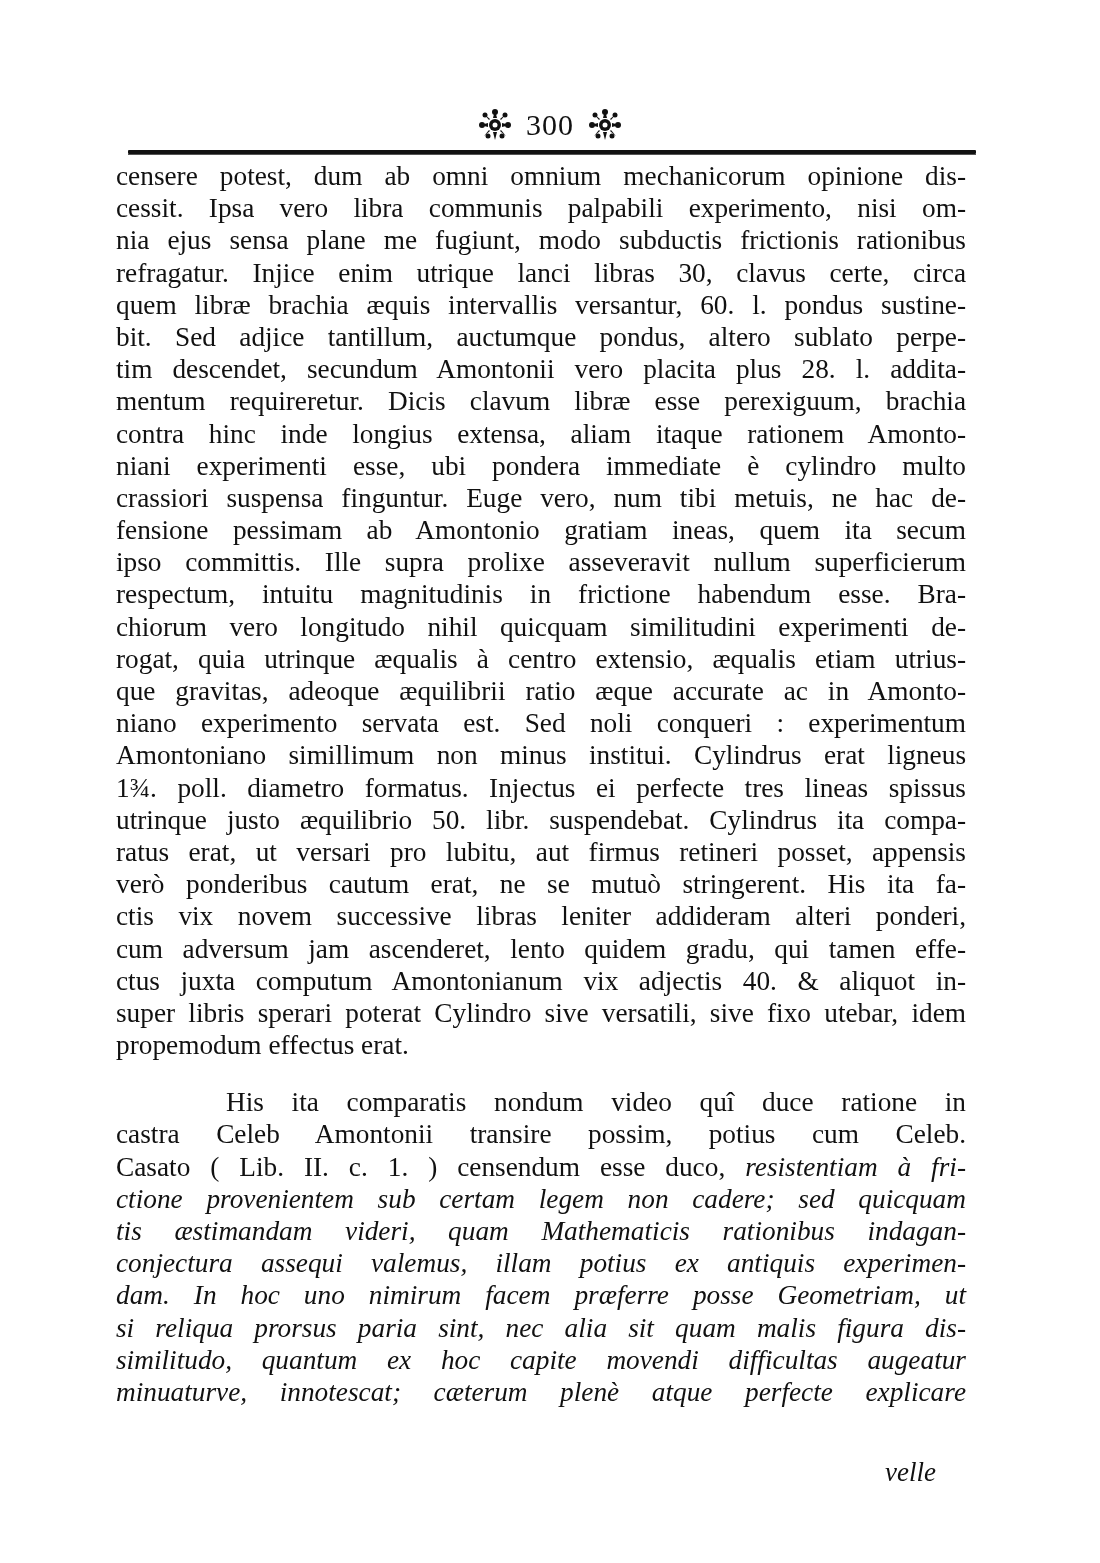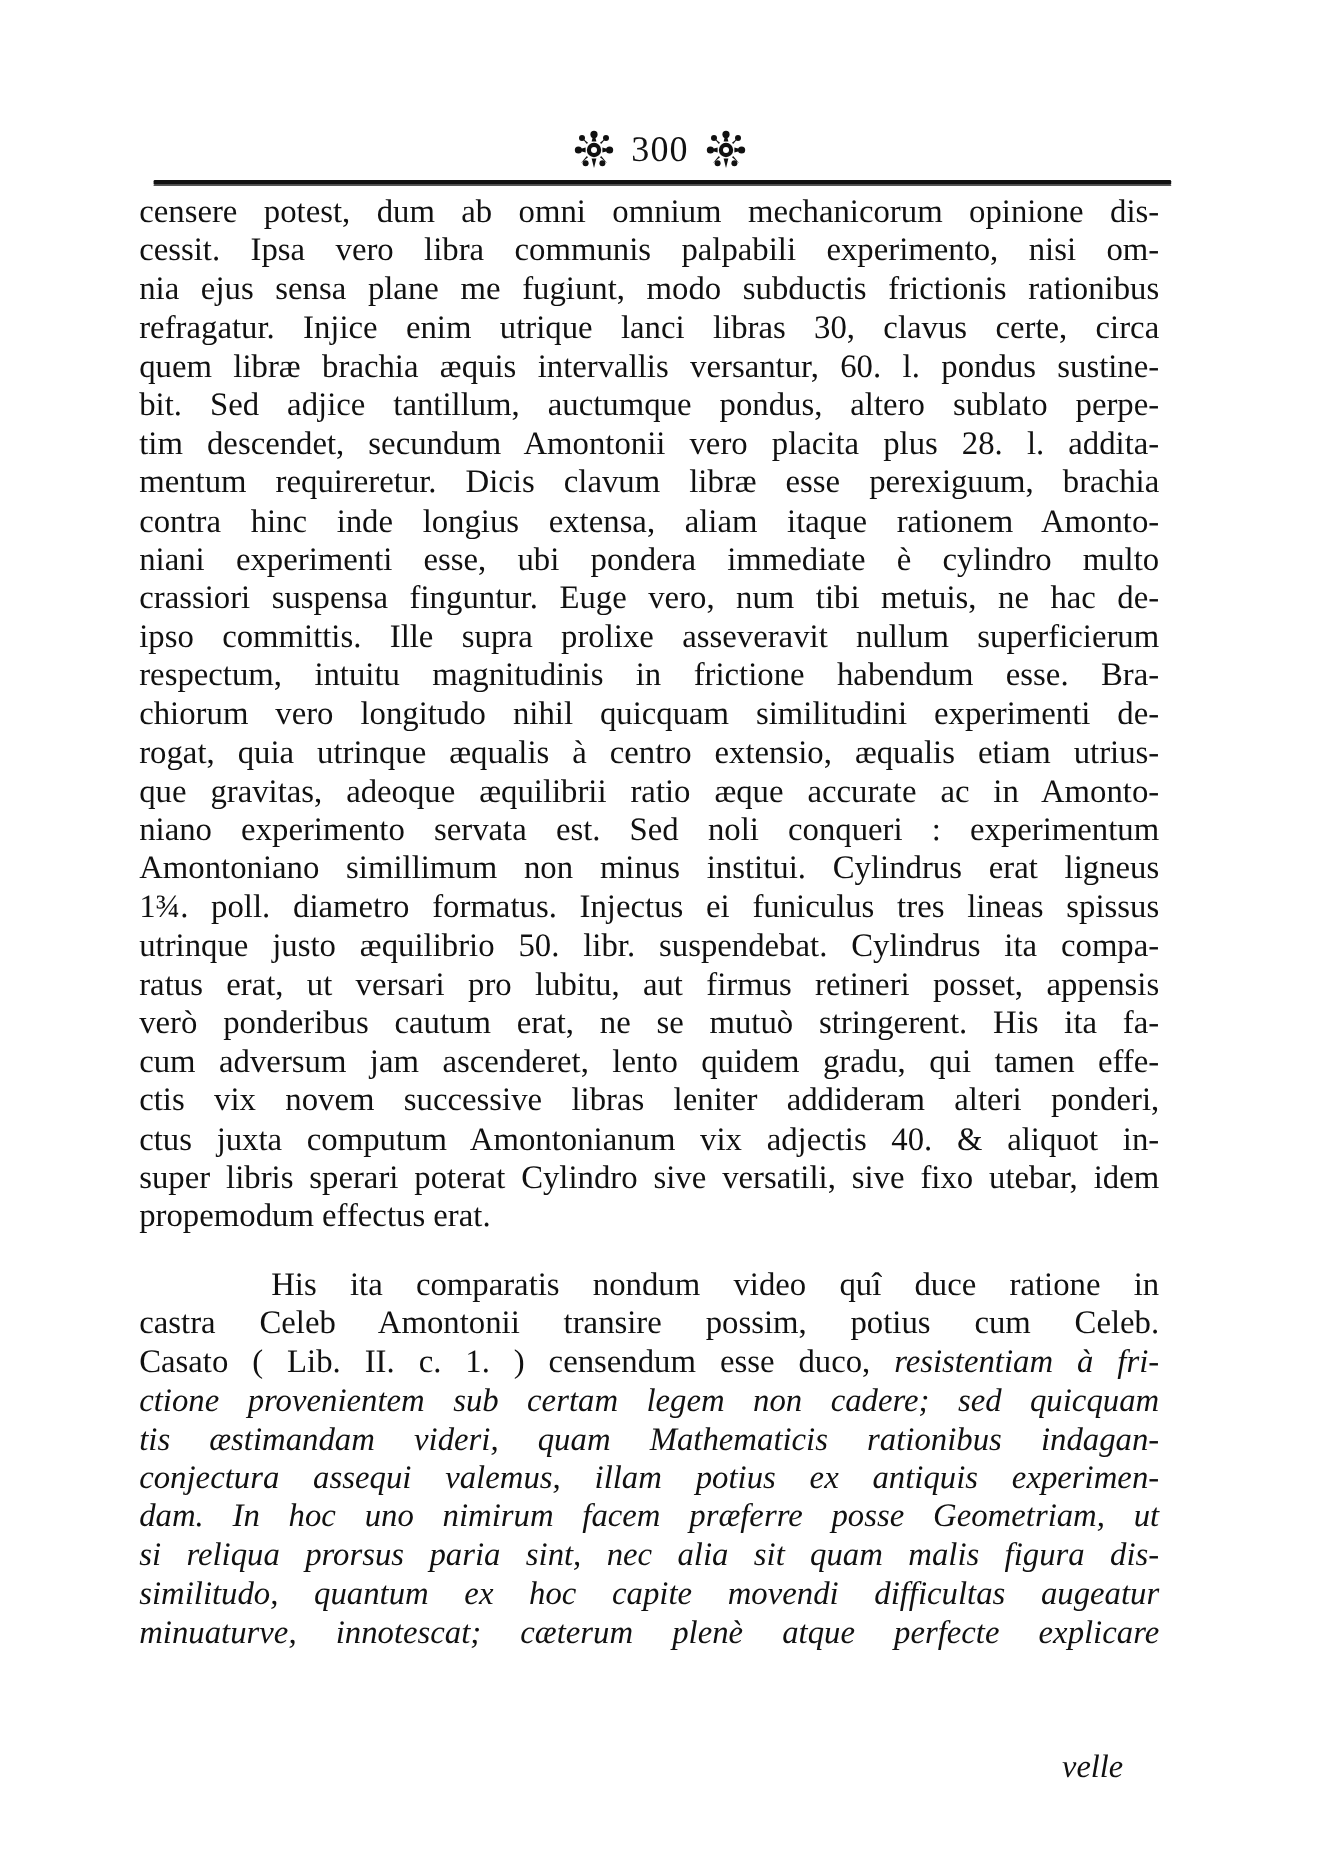--- a/index.html
+++ b/index.html
@@ -152,33 +152,34 @@
       <span class="line">cessit.  Ipsa vero libra communis palpabili experimento, nisi om-</span>
       <span class="line">nia ejus sensa plane me fugiunt, modo subductis frictionis rationibus</span>
       <span class="line">refragatur.  Injice enim utrique lanci libras 30, clavus certe, circa</span>
       <span class="line">quem libræ brachia æquis intervallis versantur, 60. l. pondus sustine-</span>
       <span class="line">bit.  Sed adjice tantillum, auctumque pondus, altero sublato perpe-</span>
       <span class="line">tim descendet, secundum Amontonii vero placita plus 28. l. addita-</span>
       <span class="line">mentum requireretur.  Dicis clavum libræ esse perexiguum, brachia</span>
       <span class="line">contra hinc inde longius extensa, aliam itaque rationem Amonto-</span>
       <span class="line">niani experimenti esse,  ubi pondera immediate è cylindro multo</span>
       <span class="line">crassiori suspensa finguntur.  Euge vero, num tibi metuis, ne hac de-</span>
+      <span class="line">fensione pessimam ab Amontonio gratiam ineas,  quem ita secum</span>
       <span class="line">ipso committis.  Ille supra prolixe asseveravit nullum superficierum</span>
       <span class="line">respectum, intuitu magnitudinis in frictione habendum esse.  Bra-</span>
       <span class="line">chiorum vero longitudo nihil quicquam similitudini experimenti de-</span>
       <span class="line">rogat, quia utrinque æqualis à centro extensio, æqualis etiam utrius-</span>
       <span class="line">que gravitas, adeoque æquilibrii ratio æque accurate ac in Amonto-</span>
       <span class="line">niano experimento servata est.  Sed noli conqueri : experimentum</span>
       <span class="line">Amontoniano simillimum non minus institui.  Cylindrus erat ligneus</span>
-      <span class="line">1¾. poll. diametro formatus.  Injectus ei funiculus tres lineas spissus</span>
+      <span class="line">1¾. poll. diametro formatus.  Injectus ei perfecte tres lineas spissus</span>
       <span class="line">utrinque justo æquilibrio 50. libr. suspendebat.  Cylindrus ita compa-</span>
       <span class="line">ratus erat,  ut versari pro lubitu,  aut firmus retineri posset, appensis</span>
       <span class="line">verò ponderibus cautum erat, ne se mutuò stringerent.  His ita fa-</span>
+      <span class="line">ctis vix novem successive libras leniter addideram alteri ponderi,</span>
       <span class="line">cum adversum jam ascenderet, lento quidem gradu, qui tamen effe-</span>
-      <span class="line">ctis vix novem successive libras leniter addideram alteri ponderi,</span>
       <span class="line">ctus juxta computum Amontonianum vix adjectis 40. &amp; aliquot in-</span>
       <span class="line">super libris sperari poterat Cylindro sive versatili, sive fixo utebar, idem</span>
       <span class="line last">propemodum effectus erat.</span>
     </div>
 
     <div>
       <span class="line indent">His ita comparatis nondum video quî duce ratione in</span>
       <span class="line">castra Celeb  Amontonii transire possim, potius cum Celeb.</span>
       <span class="line"><span>Casato ( Lib. II. c. 1. )  censendum esse duco, </span><i>resistentiam à fri-</i></span>
       <span class="line italic">ctione provenientem sub certam legem non cadere; sed quicquam</span>

